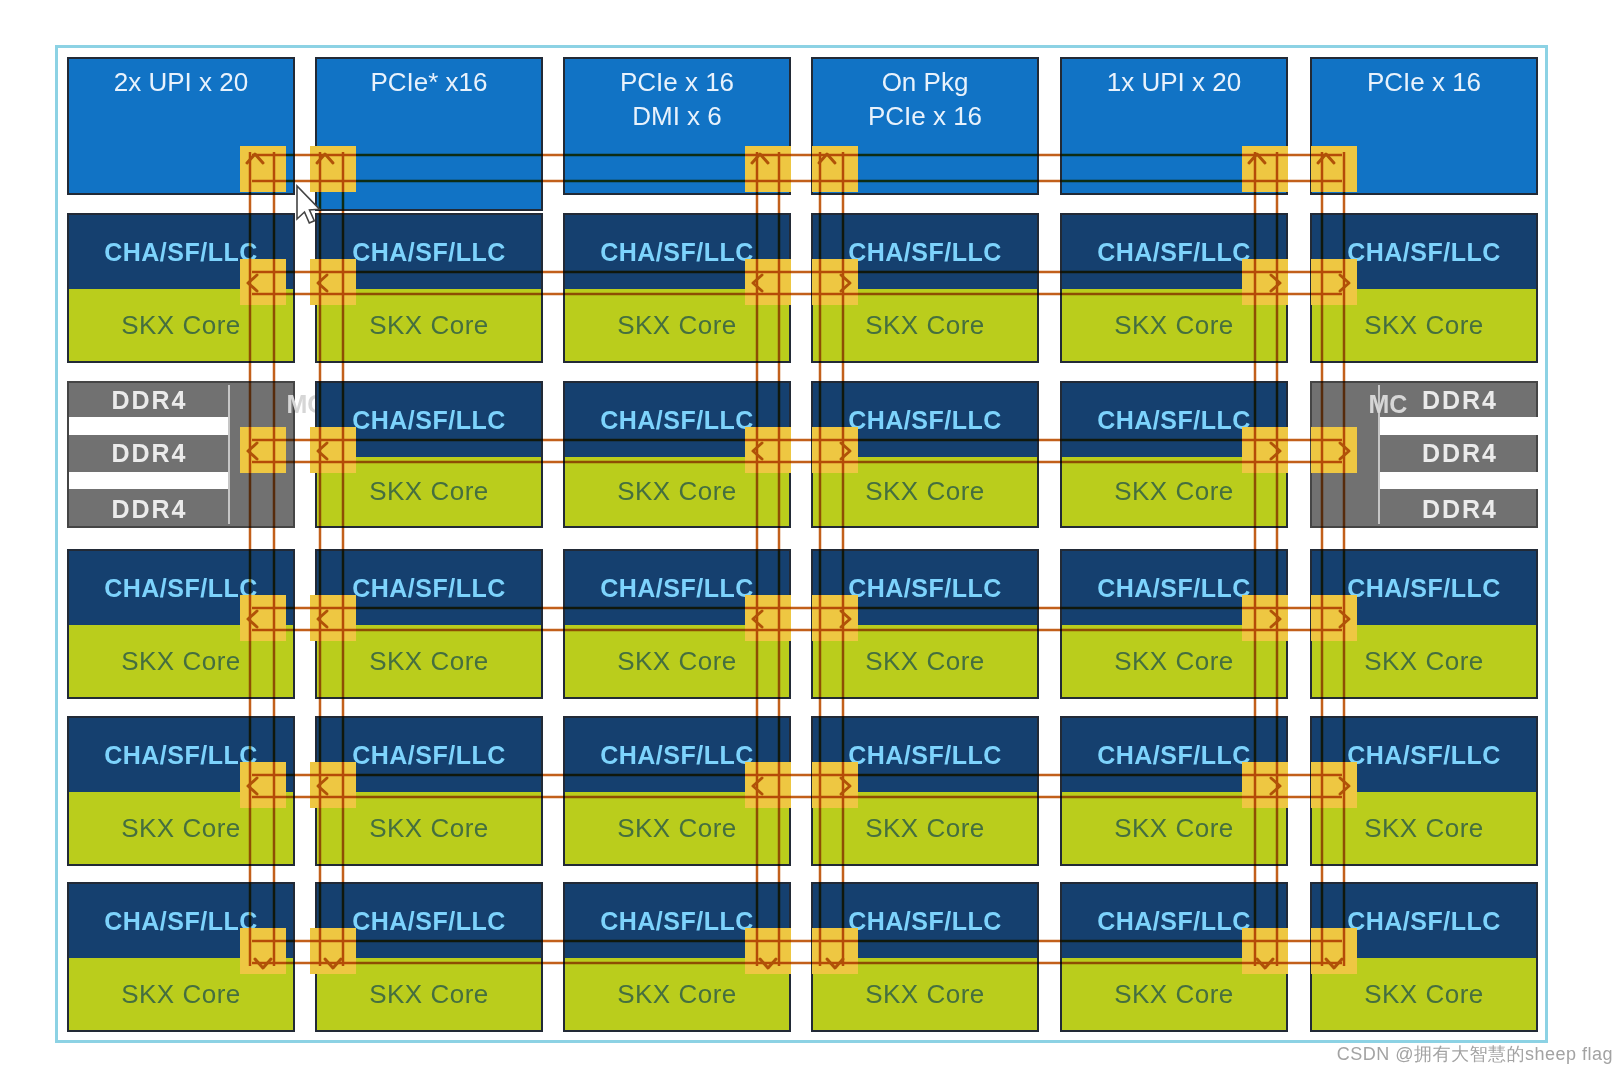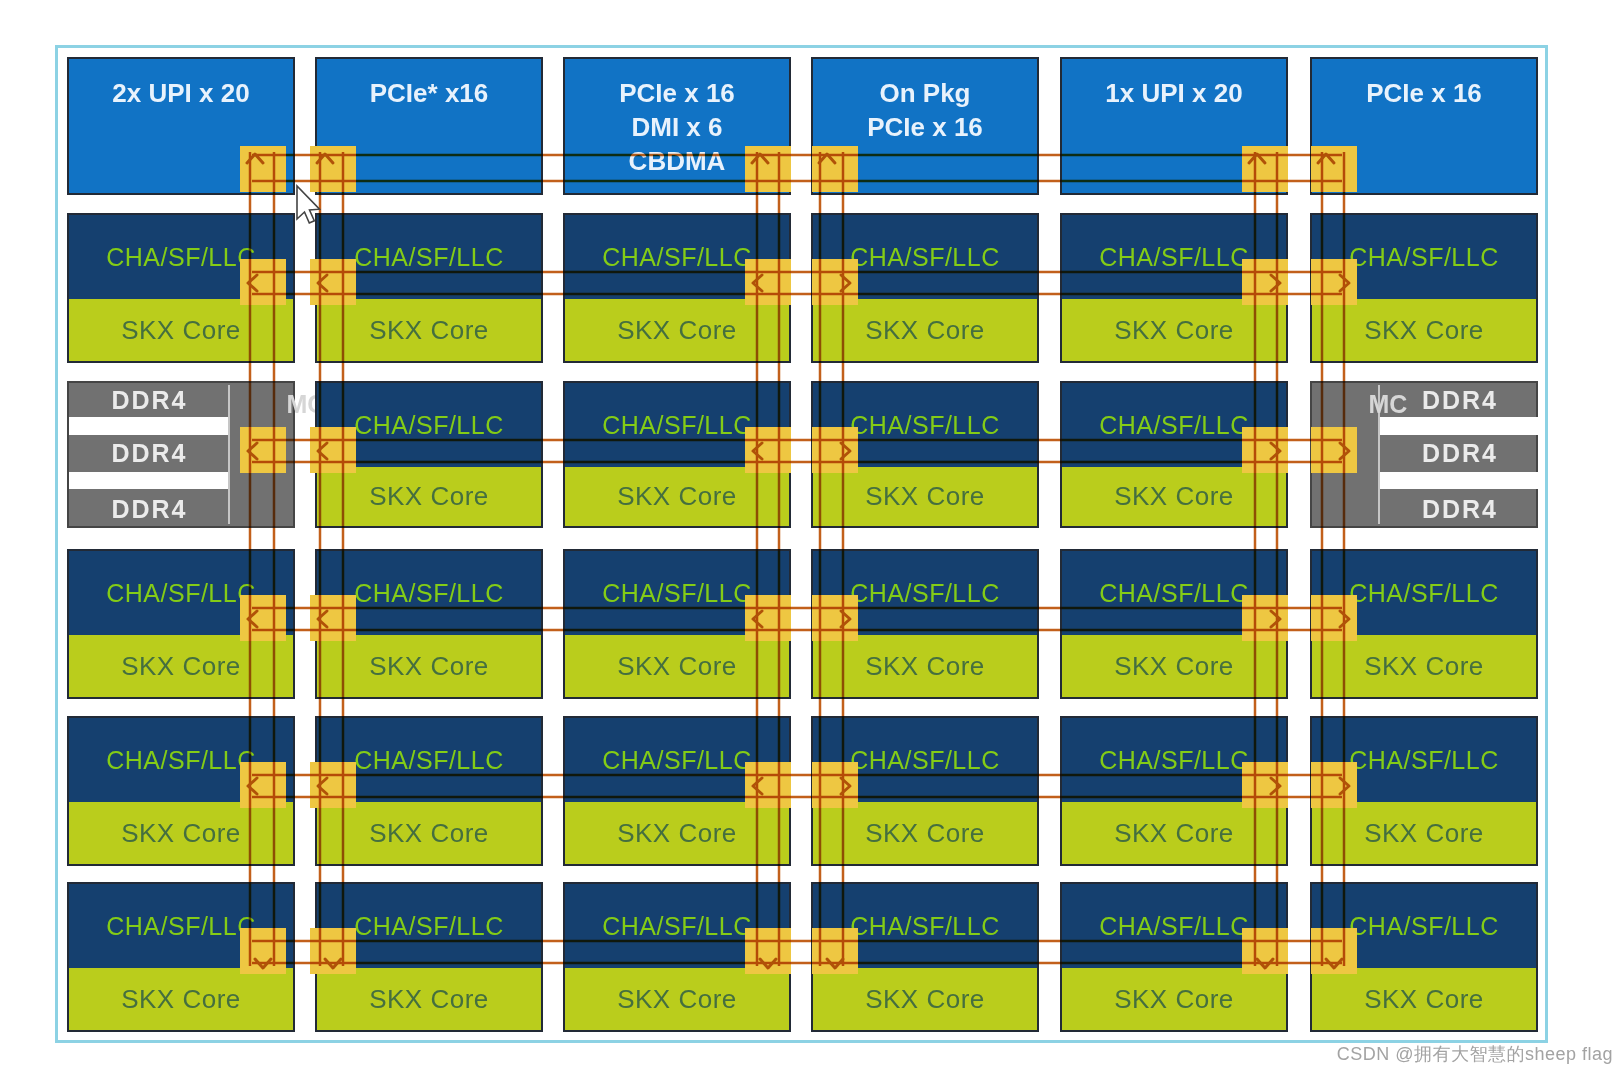--- a/index.html
+++ b/index.html
@@ -7,27 +7,27 @@
     position:relative;width:1618px;height:1076px;overflow:hidden;background:#ffffff;
     font-family:"Liberation Sans", sans-serif;
   }
   .panel{
     position:absolute;left:55px;top:45px;width:1493px;height:998px;
     box-sizing:border-box;border:3px solid var(--cyan,#8cd2e4);background:#ffffff;
   }
   .layer{position:absolute;left:0;top:0;width:1618px;height:1076px;pointer-events:none;}
   .tile{position:absolute;box-sizing:border-box;border:2px solid #222a36;}
   .io{
-    background:var(--blue,#1173c5);color:#e8f2fc;font-weight:bold;font-size:26px;
-    text-align:center;padding-top:17px;line-height:34px;
+    background:var(--blue,#1173c5);color:#e8f2fc;font-weight:normal;font-size:26px;
+    text-align:center;padding-top:6px;line-height:34px;
   }
   .io span{display:block;}
   .cha{display:flex;flex-direction:column;}
   .cha-header{
-    height:84px;background:var(--navy,#15406f);color:#84cc16;font-weight:normal;font-size:25px;
+    height:74px;background:var(--navy,#15406f);color:#7dd3fc;font-weight:bold;font-size:25px;
     display:flex;align-items:center;justify-content:center;letter-spacing:.5px;
   }
   .cha-core{
     flex:1;background:var(--green,#bacd1c);color:#456f3f;font-weight:normal;font-size:26px;
     display:flex;align-items:center;justify-content:center;letter-spacing:.5px;
   }
   .ddr{background:var(--gray,#717171);border:2px solid #454545;}
   .ddr-band{
     position:absolute;color:#ebebeb;font-weight:bold;font-size:25px;letter-spacing:2px;
     text-align:center;
@@ -46,27 +46,26 @@
 </head>
 <body>
 
 <div class="stage">
   <div class="panel"></div>
 
   <div class="layer" id="tiles-layer">
       <div class="tile io" style="left: 67px; top: 57px; width: 228px; height: 138px;">
         <span>2x UPI x 20</span>
       </div>
-      <div class="tile io" style="left: 315px; top: 57px; width: 228px; height: 138px;">
+      <div class="tile io" style="left: 315px; top: 57px; width: 228px; height: 154px;">
         <span>PCIe* x16</span>
       </div>
       <div class="tile io" style="left: 563px; top: 57px; width: 228px; height: 138px;">
         <span>PCIe x 16</span>
         <span>DMI x 6</span>
-        <span>CBDMA</span>
       </div>
       <div class="tile io" style="left: 811px; top: 57px; width: 228px; height: 138px;">
         <span>On Pkg</span>
         <span>PCIe x 16</span>
       </div>
       <div class="tile io" style="left: 1060px; top: 57px; width: 228px; height: 138px;">
         <span>1x UPI x 20</span>
       </div>
       <div class="tile io" style="left: 1310px; top: 57px; width: 228px; height: 138px;">
         <span>PCIe x 16</span>

